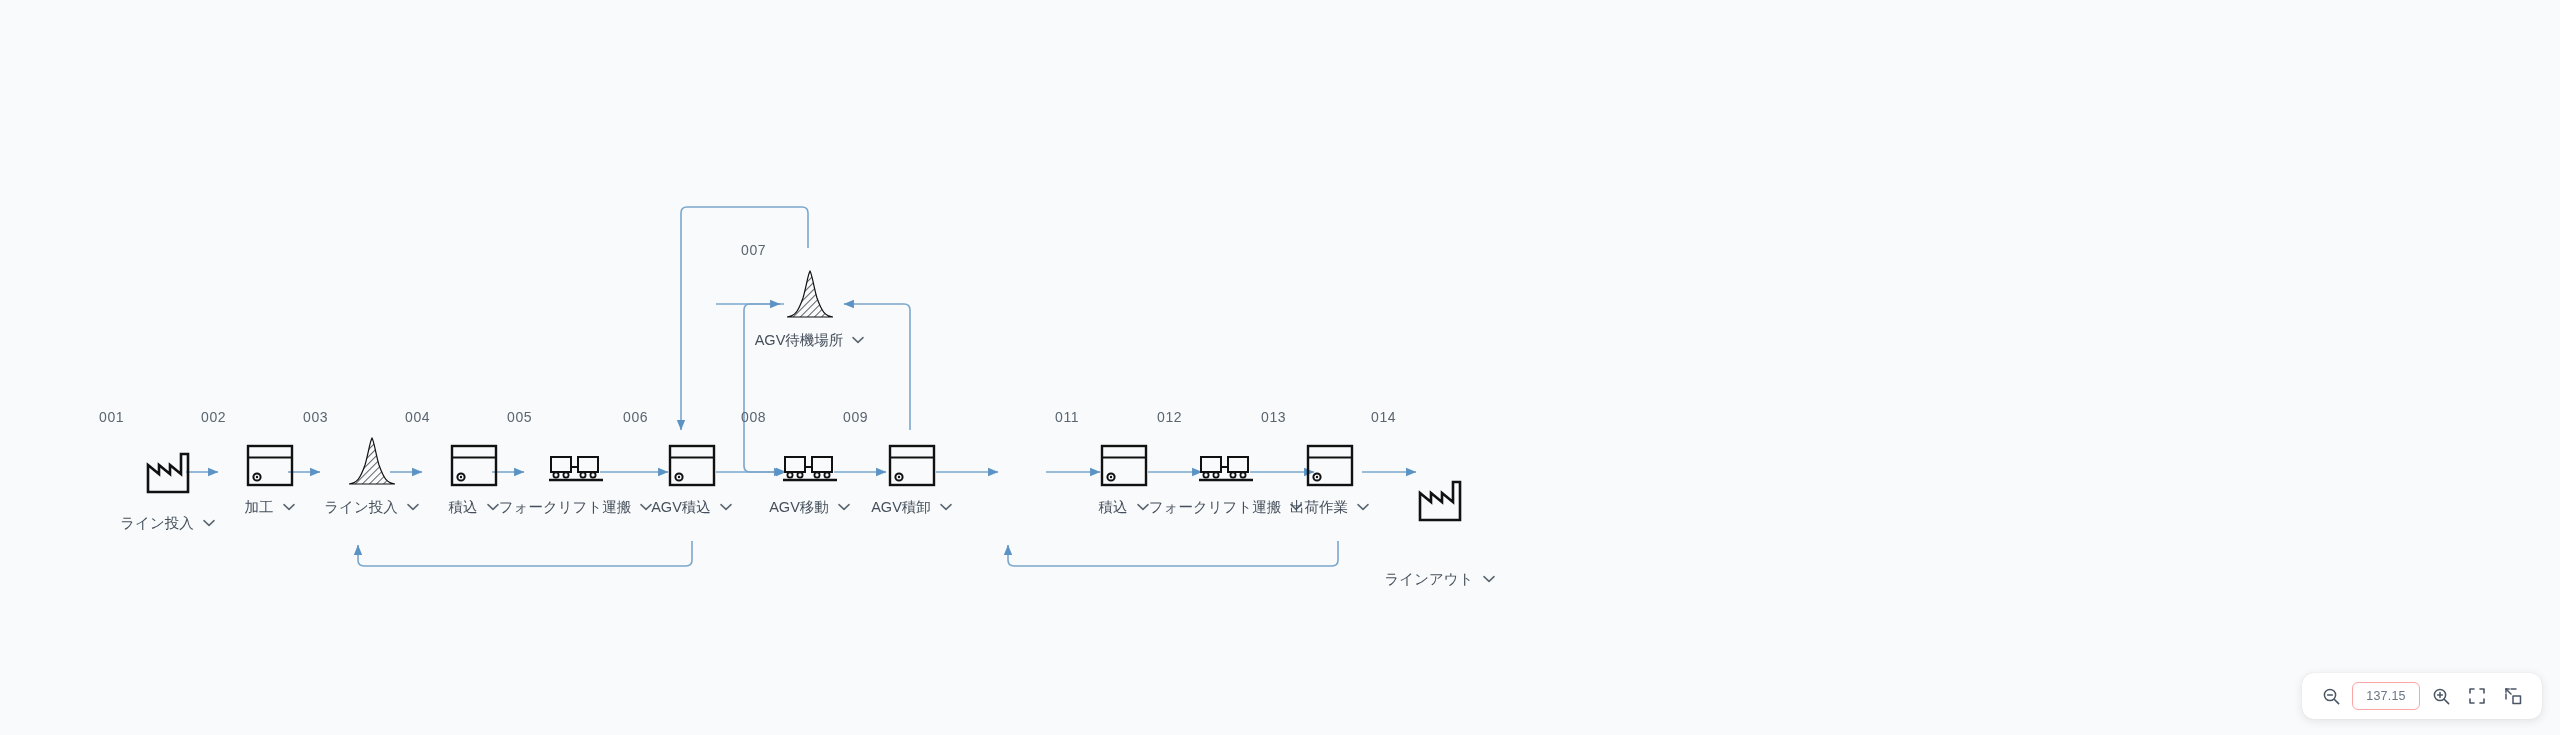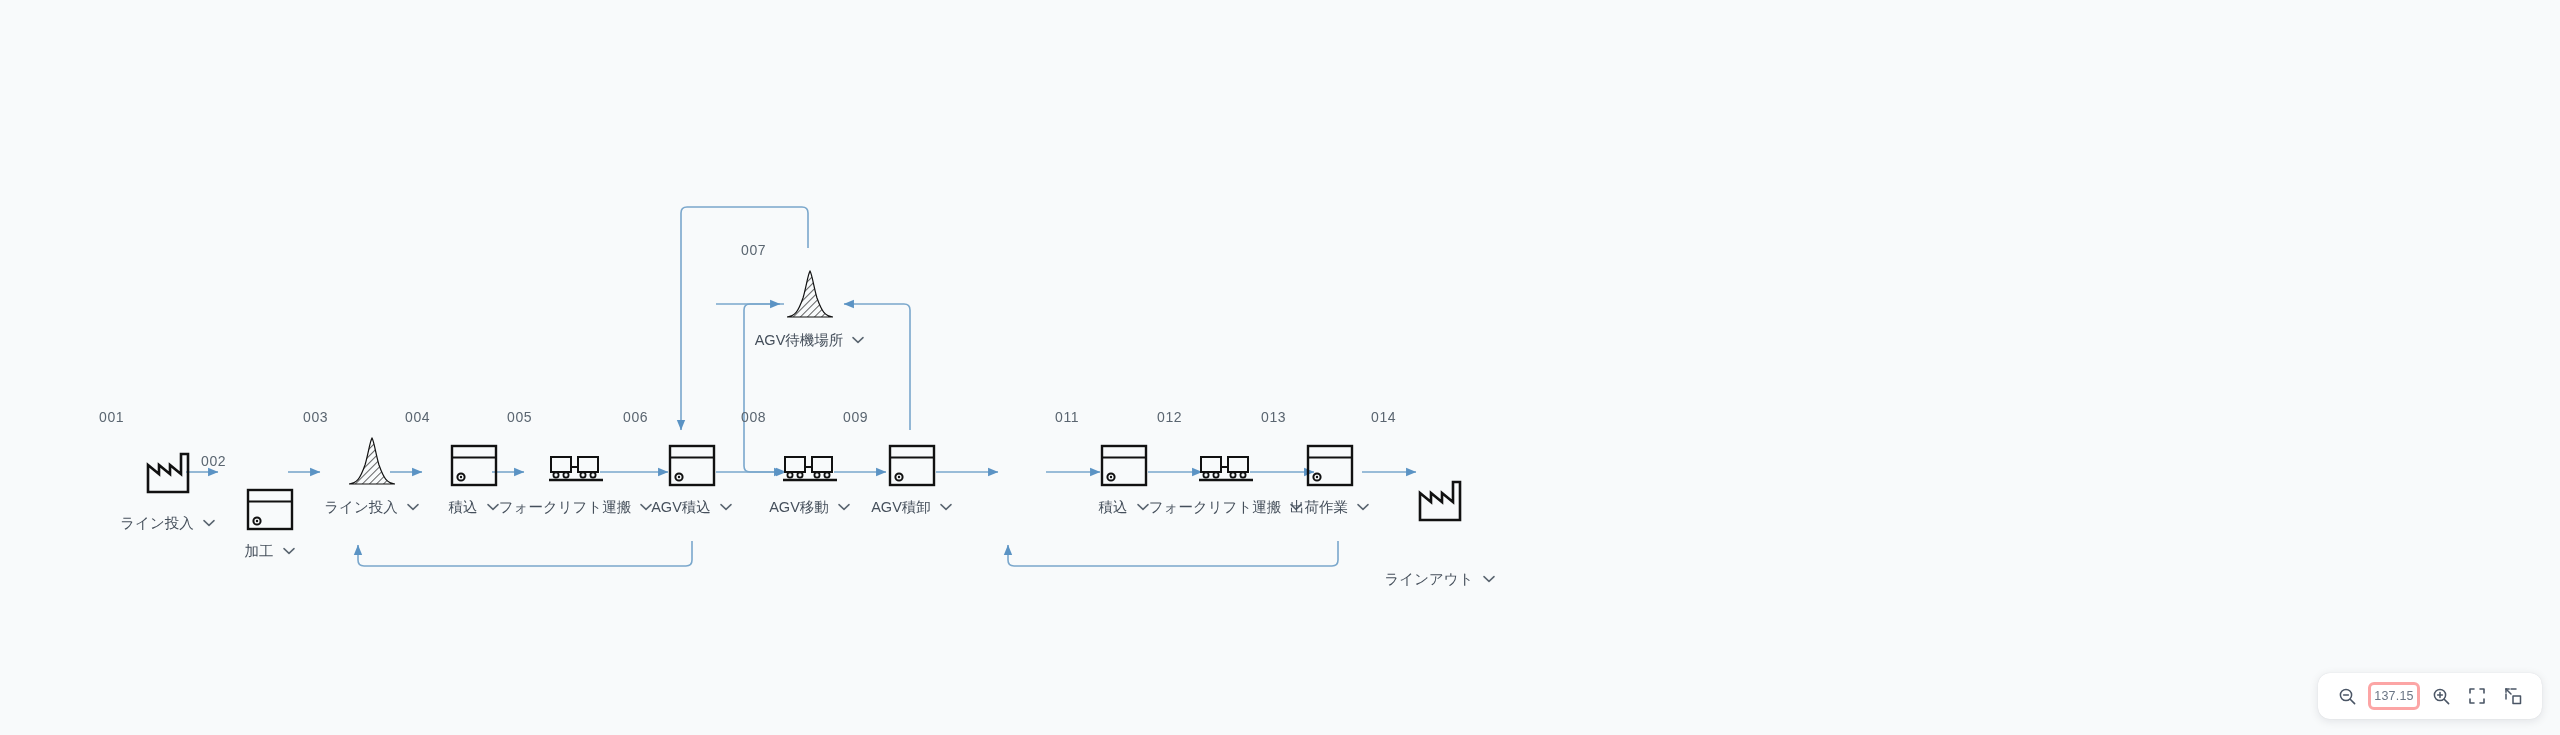--- a/index.html
+++ b/index.html
@@ -90,23 +90,23 @@
   .tb-btn {
     width: 30px; height: 30px;
     display: flex; align-items: center; justify-content: center;
     border-radius: 6px;
     cursor: pointer;
     background: transparent;
     border: none;
     padding: 0;
   }
   #zoom-value {
-    width: 52px;
+    width: 68px;
     height: 28px;
-    border: 3px solid #fca5a5;
+    border: 1px solid #fca5a5;
     border-radius: 6px;
     background: #fff;
     display: flex;
     align-items: center;
     justify-content: center;
     font-size: 12.5px;
     color: #6b7685;
     letter-spacing: 0.2px;
     cursor: text;
     font-family: "Liberation Sans", "DejaVu Sans", sans-serif;
@@ -197,21 +197,21 @@
     <div class="node-footer">
       <span class="node-label">ライン投入</span>
       <span class="chev">
           <svg width="12" height="8" viewBox="0 0 12 8">
             <path d="M1,1.6 L6,6.4 L11,1.6" fill="none" stroke="#5a6570" stroke-width="1.5" stroke-linecap="round" stroke-linejoin="round"></path>
           </svg>
         </span>
     </div>
   </div>
 
-  <div class="node" style="left:195px; top:410px;margin-top:44px;">
+  <div class="node" style="left:195px; top:410px;">
     <div class="node-id">002</div>
     <div class="node-icon">
       <svg width="48" height="43" viewBox="0 0 48 43">
           <rect x="2" y="2" width="44" height="39" fill="none" stroke="#111" stroke-width="2.4"></rect>
           <line x1="2" y1="13.5" x2="46" y2="13.5" stroke="#111" stroke-width="2"></line>
           <circle cx="11" cy="33" r="3.6" fill="none" stroke="#111" stroke-width="2"></circle>
           <circle cx="11" cy="33" r="1.2" fill="#111"></circle>
         </svg>
     </div>
     <div class="node-footer">

